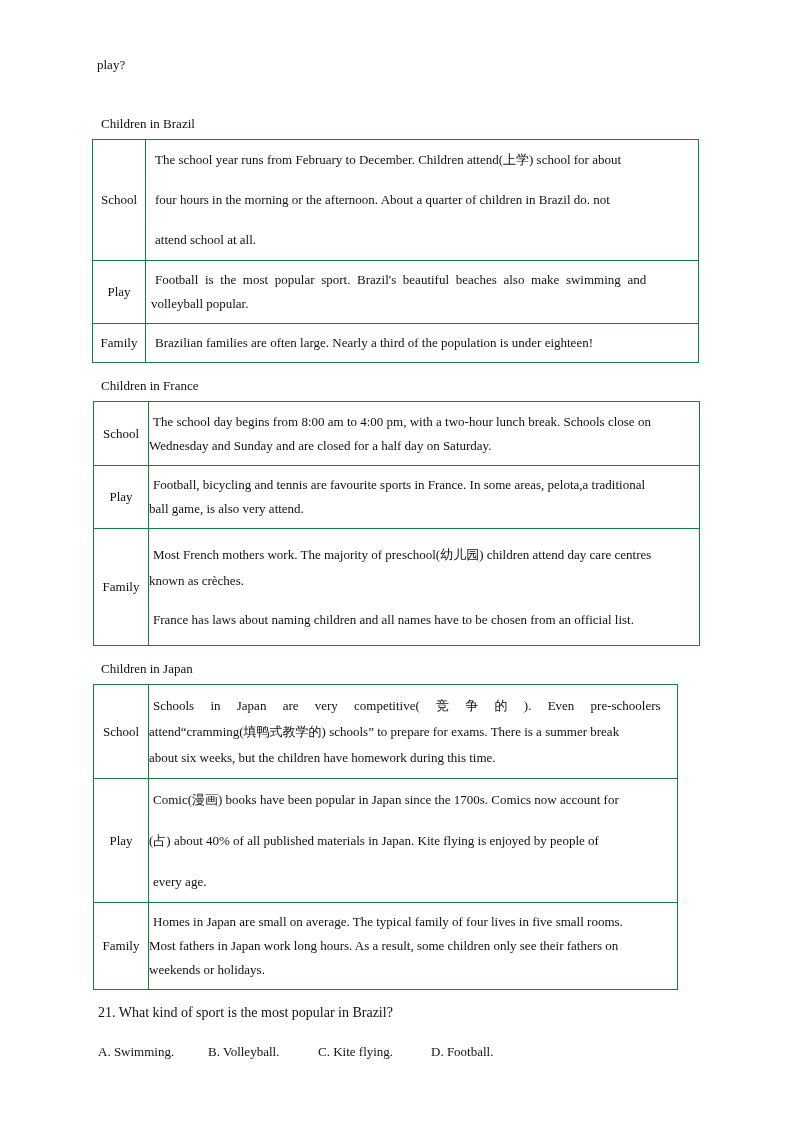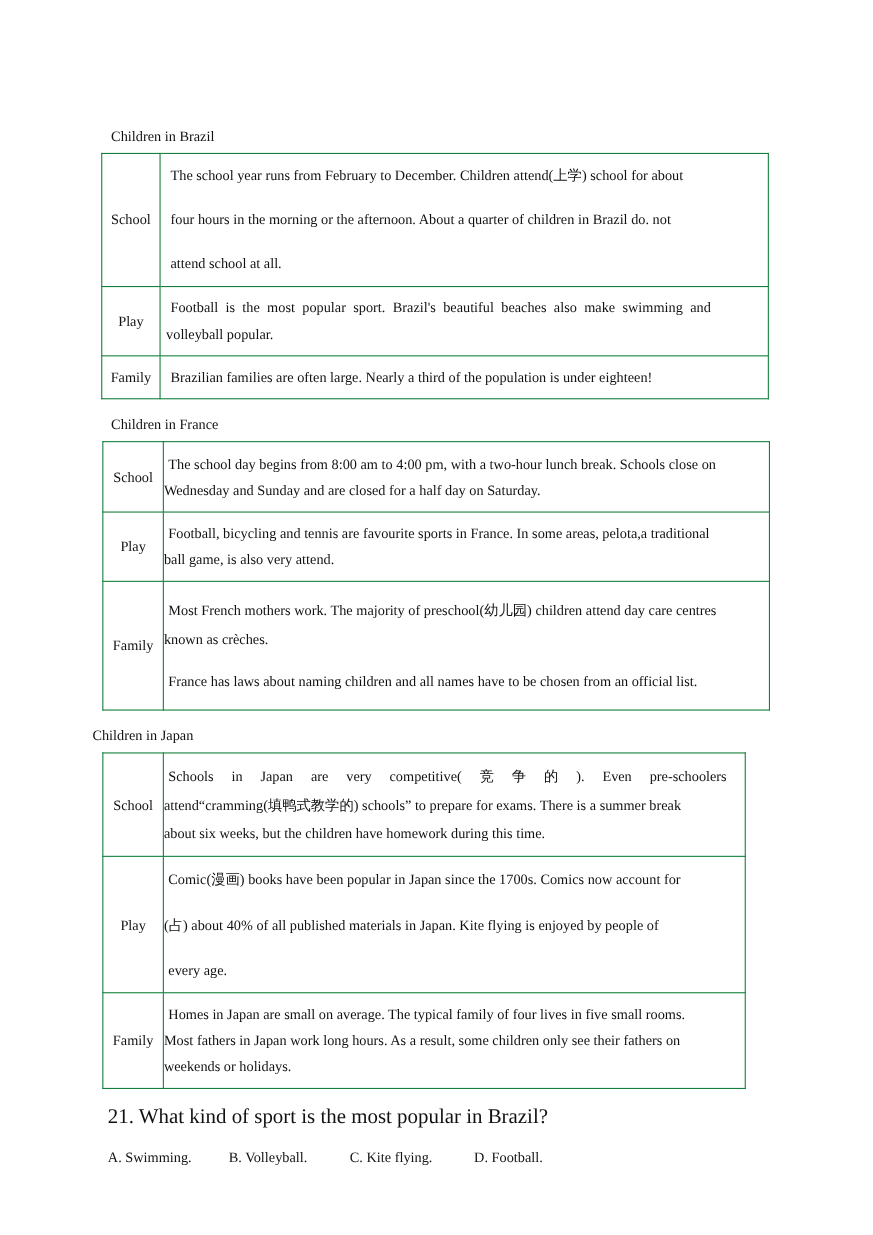--- a/index.html
+++ b/index.html
@@ -14,27 +14,28 @@
   table.tbl {
     position: absolute; border-collapse: collapse; table-layout: fixed;
     font-size: 13px;
   }
   table.tbl td {
     border: 1px solid #15803d; padding: 0; vertical-align: middle; overflow: hidden;
   }
   td.label { text-align: center; }
   td.content { padding-left: 6px; }
   .line { display: block; white-space: nowrap; }
-  .q { font-size: 19px; white-space: nowrap; }
+  .q { font-size: 14px; white-space: nowrap; }
   .opt { position: absolute; top: 1044px; font-size: 13px; white-space: nowrap; }
 </style>
 </head>
 <body>
 
 <div class="abs intro">
+  <span class="line">play?</span>
 </div>
 
 <div class="abs heading" style="left:101px; top:116px;">Children in Brazil</div>
 <table class="tbl" style="left:92px; top:139px; width:606px;">
   <colgroup>
       <col style="width:53px">
       <col style="width:553px">
     </colgroup>
   <tbody>
       <tr style="height:121px">
@@ -86,21 +87,21 @@
     <td class="label">Family</td>
     <td class="content" style="line-height:26px;">
       <span class="line" style="padding-left:4px">Most French mothers work. The majority of preschool(幼儿园) children attend day care centres</span>
       <span class="line">known as crèches.</span>
       <span class="line" style="padding-left:4px; margin-top:13px;">France has laws about naming children and all names have to be chosen from an official list.</span>
     </td>
   </tr>
 </tbody>
   </table>
 
-<div class="abs heading" style="left:84px; top:661px;">Children in Japan</div>
+<div class="abs heading" style="left:101px; top:661px;">Children in Japan</div>
 <table class="tbl" style="left:93px; top:684px; width:584px;">
   <colgroup>
       <col style="width:55px">
       <col style="width:529px">
     </colgroup>
   <tbody>
       <tr style="height:94px">
     <td class="label">School</td>
     <td class="content" style="line-height:26px;">
       <span class="line" style="padding-left:4px; word-spacing:13px;">Schools in Japan are very competitive( 竞 争 的 ). Even pre-schoolers may</span>

